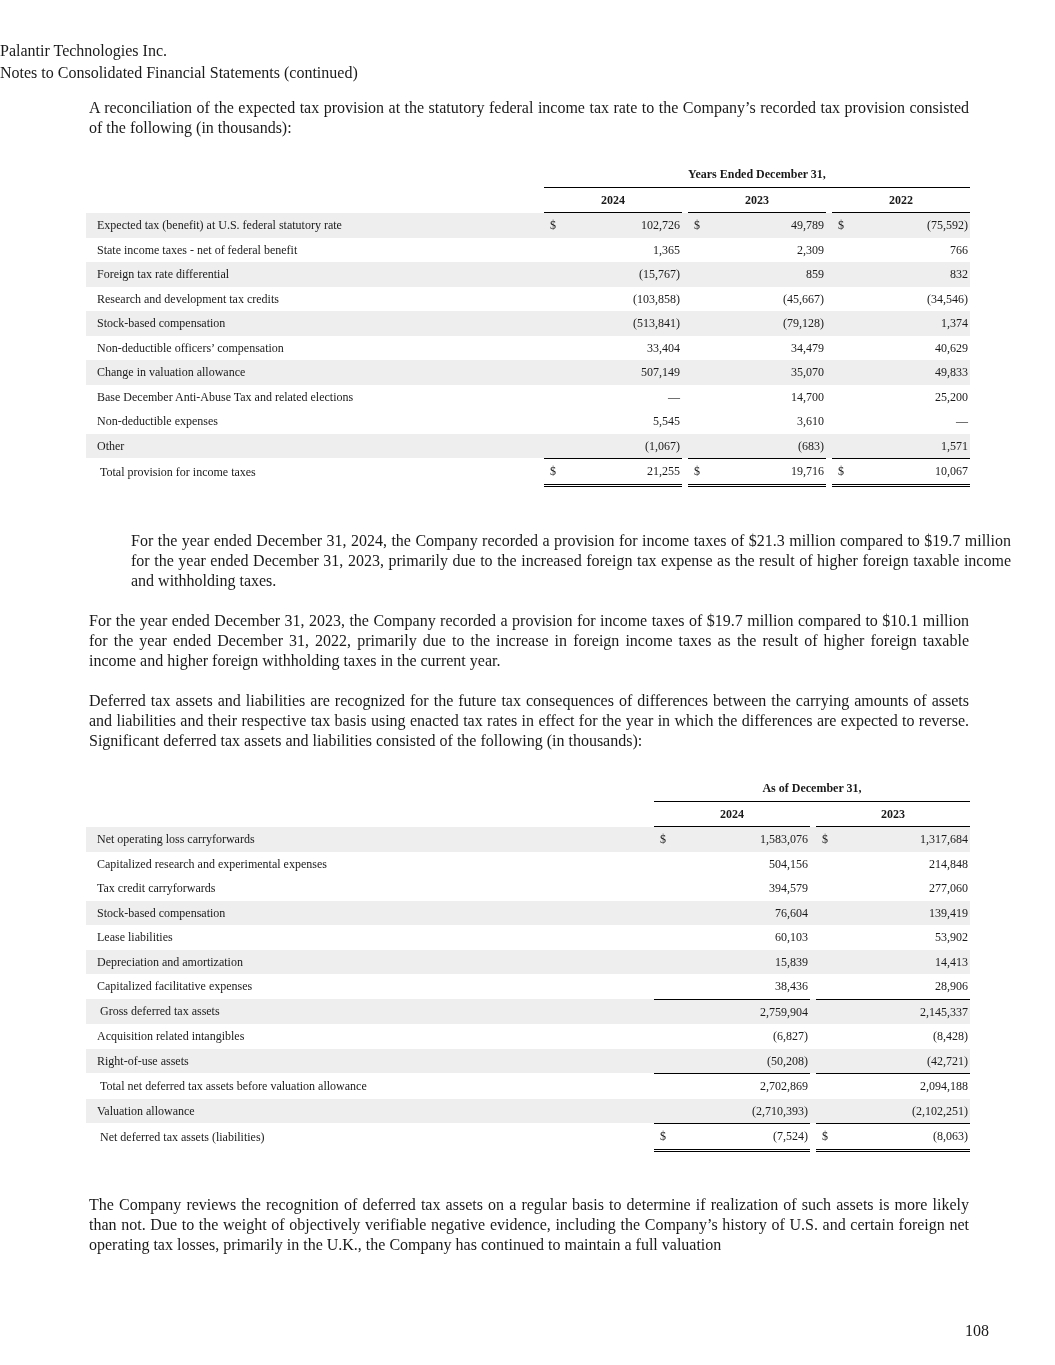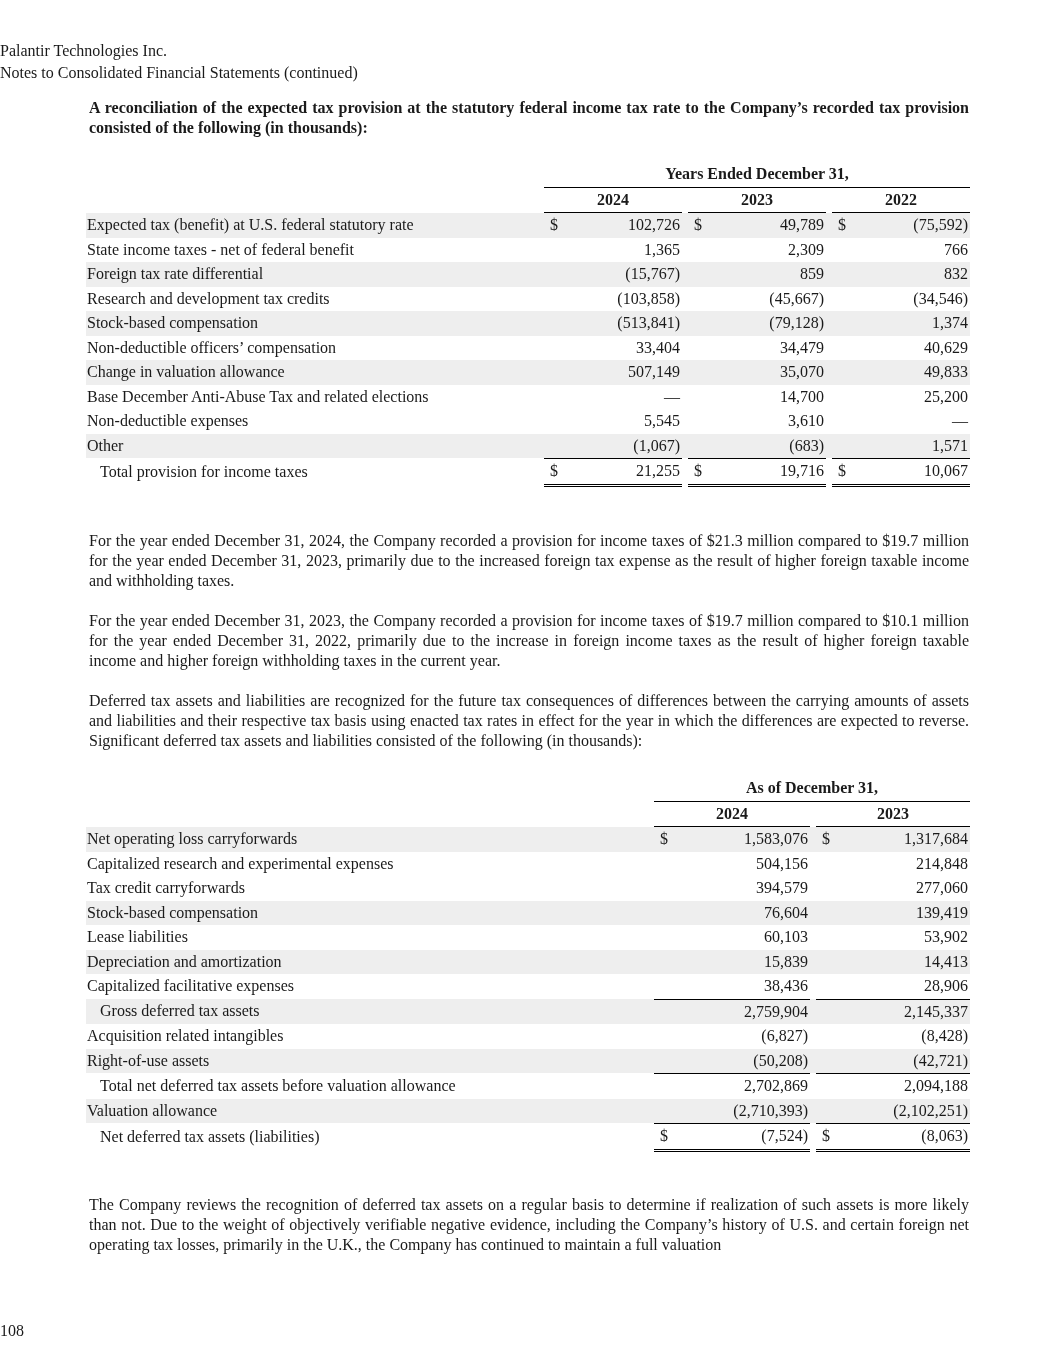--- a/index.html
+++ b/index.html
@@ -9,45 +9,45 @@
     color: #1a1a1a; font-size: 16px;
   }
   .header { position: absolute; top: 40px; left: 0; width: 1055px; text-align: left; line-height: 22px; }
   .para {
     position: absolute; left: 89px; width: 880px;
     text-align: justify; line-height: 20px; margin: 0;
   }
   table.fin {
     position: absolute; left: 86px; width: 884px;
     border-collapse: separate; border-spacing: 0;
-    font-size: 16px;
+    font-size: 12px;
   }
   table.fin td, table.fin th { padding: 0; height: 24.5px; line-height: 24.5px; white-space: nowrap; }
   table.fin th { font-weight: bold; text-align: center; }
-  table.fin td.label { padding-left: 1px; }
+  table.fin td.label { padding-left: 11px; }
   table.fin td.label.indent { padding-left: 14px; margin-top: 36px; }
   table.fin tr.shaded td { background: #eeeeee; }
   table.fin td.cur { text-align: left; padding-left: 6px; }
   table.fin td.num { text-align: right; padding-right: 2px; }
   table.fin td.gap { }
   .hdr-group { border-bottom: 1px solid #000; }
   .yr { border-bottom: 1px solid #000; }
   .top-line td.c { border-top: 1px solid #000; }
   .dbl td.c { border-bottom: 3px double #000; }
-  .footer { position: absolute; top: 1322px; left: 0; width: 989px; text-align: left; }
+  .footer { position: absolute; top: 1322px; left: 0; width: 989px; text-align: right; }
 </style>
 </head>
 <body>
 
 <div class="header">
   <div>Palantir Technologies Inc.</div>
   <div>Notes to Consolidated Financial Statements (continued)</div>
 </div>
 
-<p class="para" style="top:98px;font-weight:bold;">A reconciliation of the expected tax provision at the statutory federal income tax rate to the Company’s recorded tax provision consisted of the following (in thousands):</p>
+<p class="para" style="top:98px;">A reconciliation of the expected tax provision at the statutory federal income tax rate to the Company’s recorded tax provision consisted of the following (in thousands):</p>
 
 <table class="fin" style="top:162px;">
   <colgroup>
     <col style="width:458px">
       <col style="width:22px">
       <col style="width:116px">
       <col style="width:6px">
       <col style="width:22px">
       <col style="width:116px">
       <col style="width:6px">
@@ -186,21 +186,21 @@
         <td class="gap"></td>
         <td class="cur c">$</td>
         <td class="num c">19,716</td>
         <td class="gap"></td>
         <td class="cur c">$</td>
         <td class="num c">10,067</td>
       </tr>
     </tbody>
 </table>
 
-<p class="para" style="top:531px;">For the year ended December 31, 2024, the Company recorded a provision for income taxes of $21.3 million compared to $19.7 million for the year ended December 31, 2023, primarily due to the increased foreign tax expense as the result of higher foreign taxable income and withholding taxes.</p>
+<p class="para" style="top:531px;margin-left:42px;">For the year ended December 31, 2024, the Company recorded a provision for income taxes of $21.3 million compared to $19.7 million for the year ended December 31, 2023, primarily due to the increased foreign tax expense as the result of higher foreign taxable income and withholding taxes.</p>
 <p class="para" style="top:611px;">For the year ended December 31, 2023, the Company recorded a provision for income taxes of $19.7 million compared to $10.1 million for the year ended December 31, 2022, primarily due to the increase in foreign income taxes as the result of higher foreign taxable income and higher foreign withholding taxes in the current year.</p>
 <p class="para" style="top:691px;">Deferred tax assets and liabilities are recognized for the future tax consequences of differences between the carrying amounts of assets and liabilities and their respective tax basis using enacted tax rates in effect for the year in which the differences are expected to reverse. Significant deferred tax assets and liabilities consisted of the following (in thousands):</p>
 
 <table class="fin" style="top:776px;">
   <colgroup>
     <col style="width:568px">
       <col style="width:22px">
       <col style="width:134px">
       <col style="width:6px">
       <col style="width:22px">

